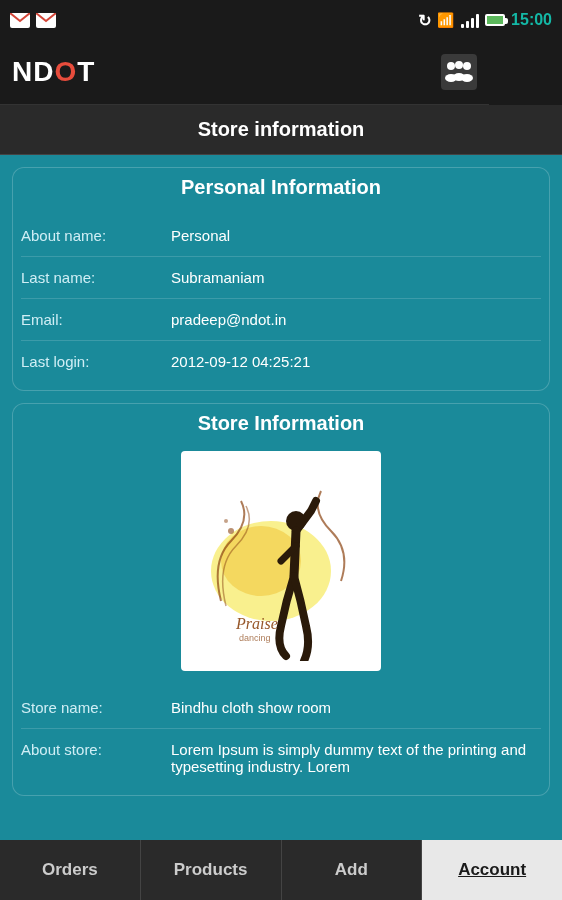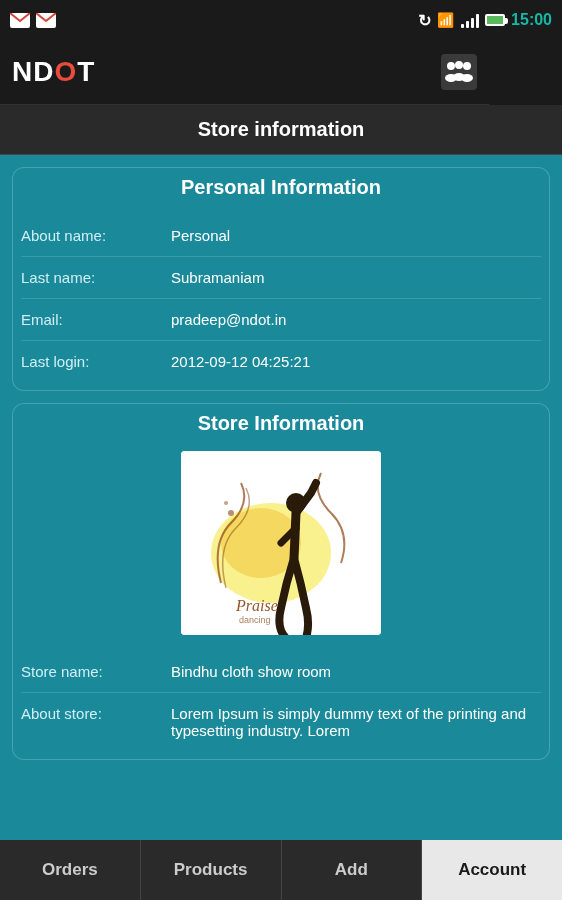--- a/index.html
+++ b/index.html
@@ -127,21 +127,21 @@
     }
 
     
     .store-image-container {
       display: flex;
       justify-content: center;
       margin: 10px 0 16px;
     }
     .store-image {
       width: 200px;
-      height: 184px;
+      height: 220px;
       background: white;
       border-radius: 4px;
       display: flex;
       align-items: center;
       justify-content: center;
       overflow: hidden;
       position: relative;
     }
     
 
@@ -161,20 +161,21 @@
       align-items: center;
       justify-content: center;
       cursor: pointer;
       border-right: 1px solid #444;
       color: #ccc;
       font-size: 17px;
       font-weight: bold;
     }
     .nav-item:last-child {
       border-right: none;
+      text-decoration: underline;
     }
     .nav-item.active {
       background: #e8e8e8;
       color: #1a1a1a;
     }
 
     
     .signal-bars {
       display: flex;
       align-items: flex-end;

